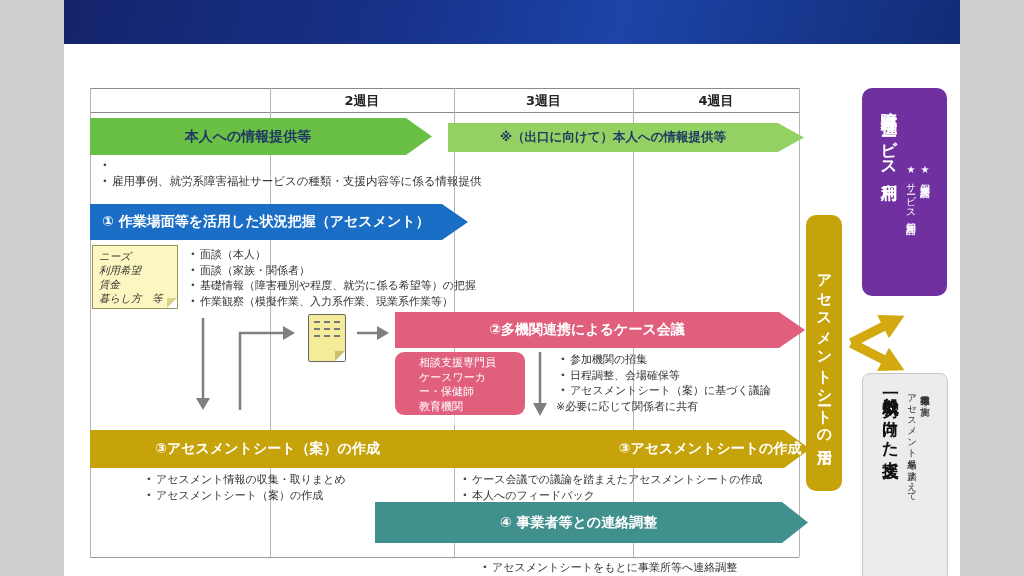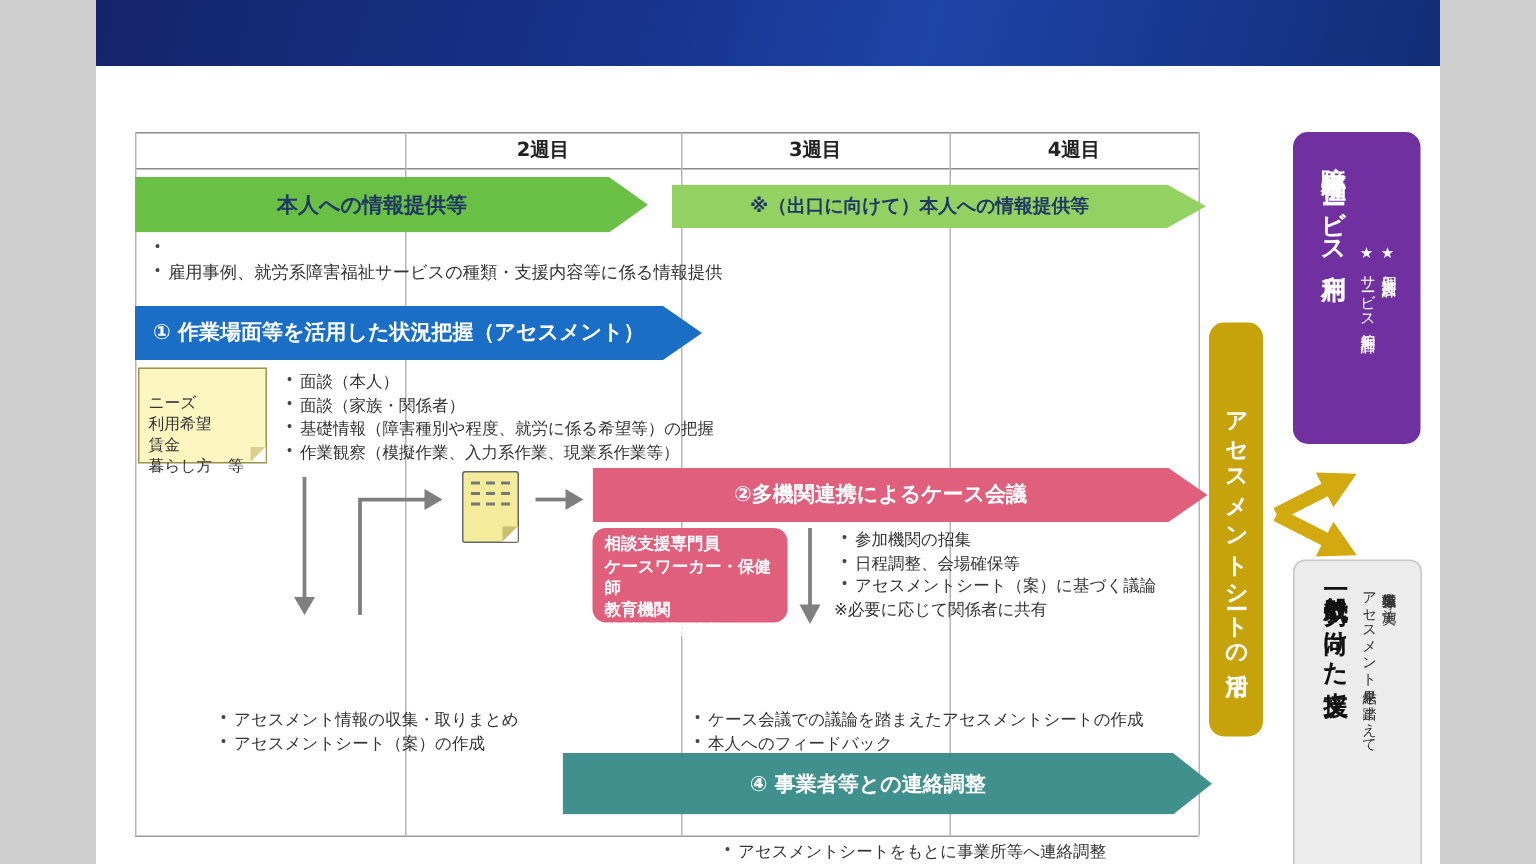--- a/index.html
+++ b/index.html
@@ -23,24 +23,24 @@
   .blue{background:#1a6ec5;}
   .pink{background:#e05f7d;}
   .gold{background:#c7a30b;}
   .teal{background:#40908d;}
   .navy-text{color:#1f3864;}
   
   .blist{font-size:11px;color:#333;line-height:15.5px;}
   .brow{display:flex;}
   .dot{width:14px;text-align:center;color:#444;flex:0 0 14px;font-size:9px;line-height:15.5px;}
   
-  .sticky{background:#fcf7c0;border:1px solid #9b9358;font-size:10.5px;line-height:14px;color:#333;padding:16px 6px;}
+  .sticky{background:#fcf7c0;border:1px solid #9b9358;font-size:10.5px;line-height:14px;color:#333;padding:3px 6px;font-style:italic;}
   .fold{position:absolute;right:0;bottom:0;width:0;height:0;border-top:10px solid #d9d089;border-right:10px solid #fff;}
   
-  .members{background:#e05f7d;border-radius:9px;color:#fff;font-size:11px;font-weight:bold;line-height:14.5px;padding:4px 8px;}
+  .members{background:#e05f7d;border-radius:9px;color:#fff;font-size:11px;font-weight:normal;line-height:14.5px;padding:4px 24px;}
   
   .note-icon{background:#f4ec9a;border:1.5px solid #666;border-radius:2px;padding:6px 5px;display:flex;flex-direction:column;gap:5px;}
   .dashrow{display:flex;gap:4px;}
   .dashrow span{display:block;width:7px;height:2px;background:#777;}
   
   .vbox{border-radius:10px;display:flex;flex-direction:row;justify-content:center;}
   .vtext{writing-mode:vertical-rl;}
   .gold-pill{background:#c7a30b;color:#fff;font-weight:bold;font-size:15px;letter-spacing:2px;display:flex;align-items:center;justify-content:center;border-radius:10px;}
   .purple-box{background:#7030a0;color:#fff;padding:10px 6px;}
   .purple-big{writing-mode:vertical-rl;font-size:16.5px;font-weight:bold;letter-spacing:2px;margin:0 2px;}
@@ -169,20 +169,24 @@
         <span class="dot">•</span>
         <span>日程調整、会場確保等</span>
       </div>
     <div class="brow">
         <span class="dot">•</span>
         <span>アセスメントシート（案）に基づく議論</span>
       </div>
     <div>※必要に応じて関係者に共有</div>
   </div>
 
+  <div class="abs arrow-r gold" style="left:90px;top:430px;width:720px;height:38px;">
+    <div class="step3-label" style="left:0;width:355px;">③アセスメントシート（案）の作成</div>
+    <div class="step3-label" style="left:460px;width:320px;">③アセスメントシートの作成</div>
+  </div>
   <div class="abs blist" style="left:142px;top:472px;">
     <div class="brow">
         <span class="dot">•</span>
         <span>アセスメント情報の収集・取りまとめ</span>
       </div>
     <div class="brow">
         <span class="dot">•</span>
         <span>アセスメントシート（案）の作成</span>
       </div>
   </div>

